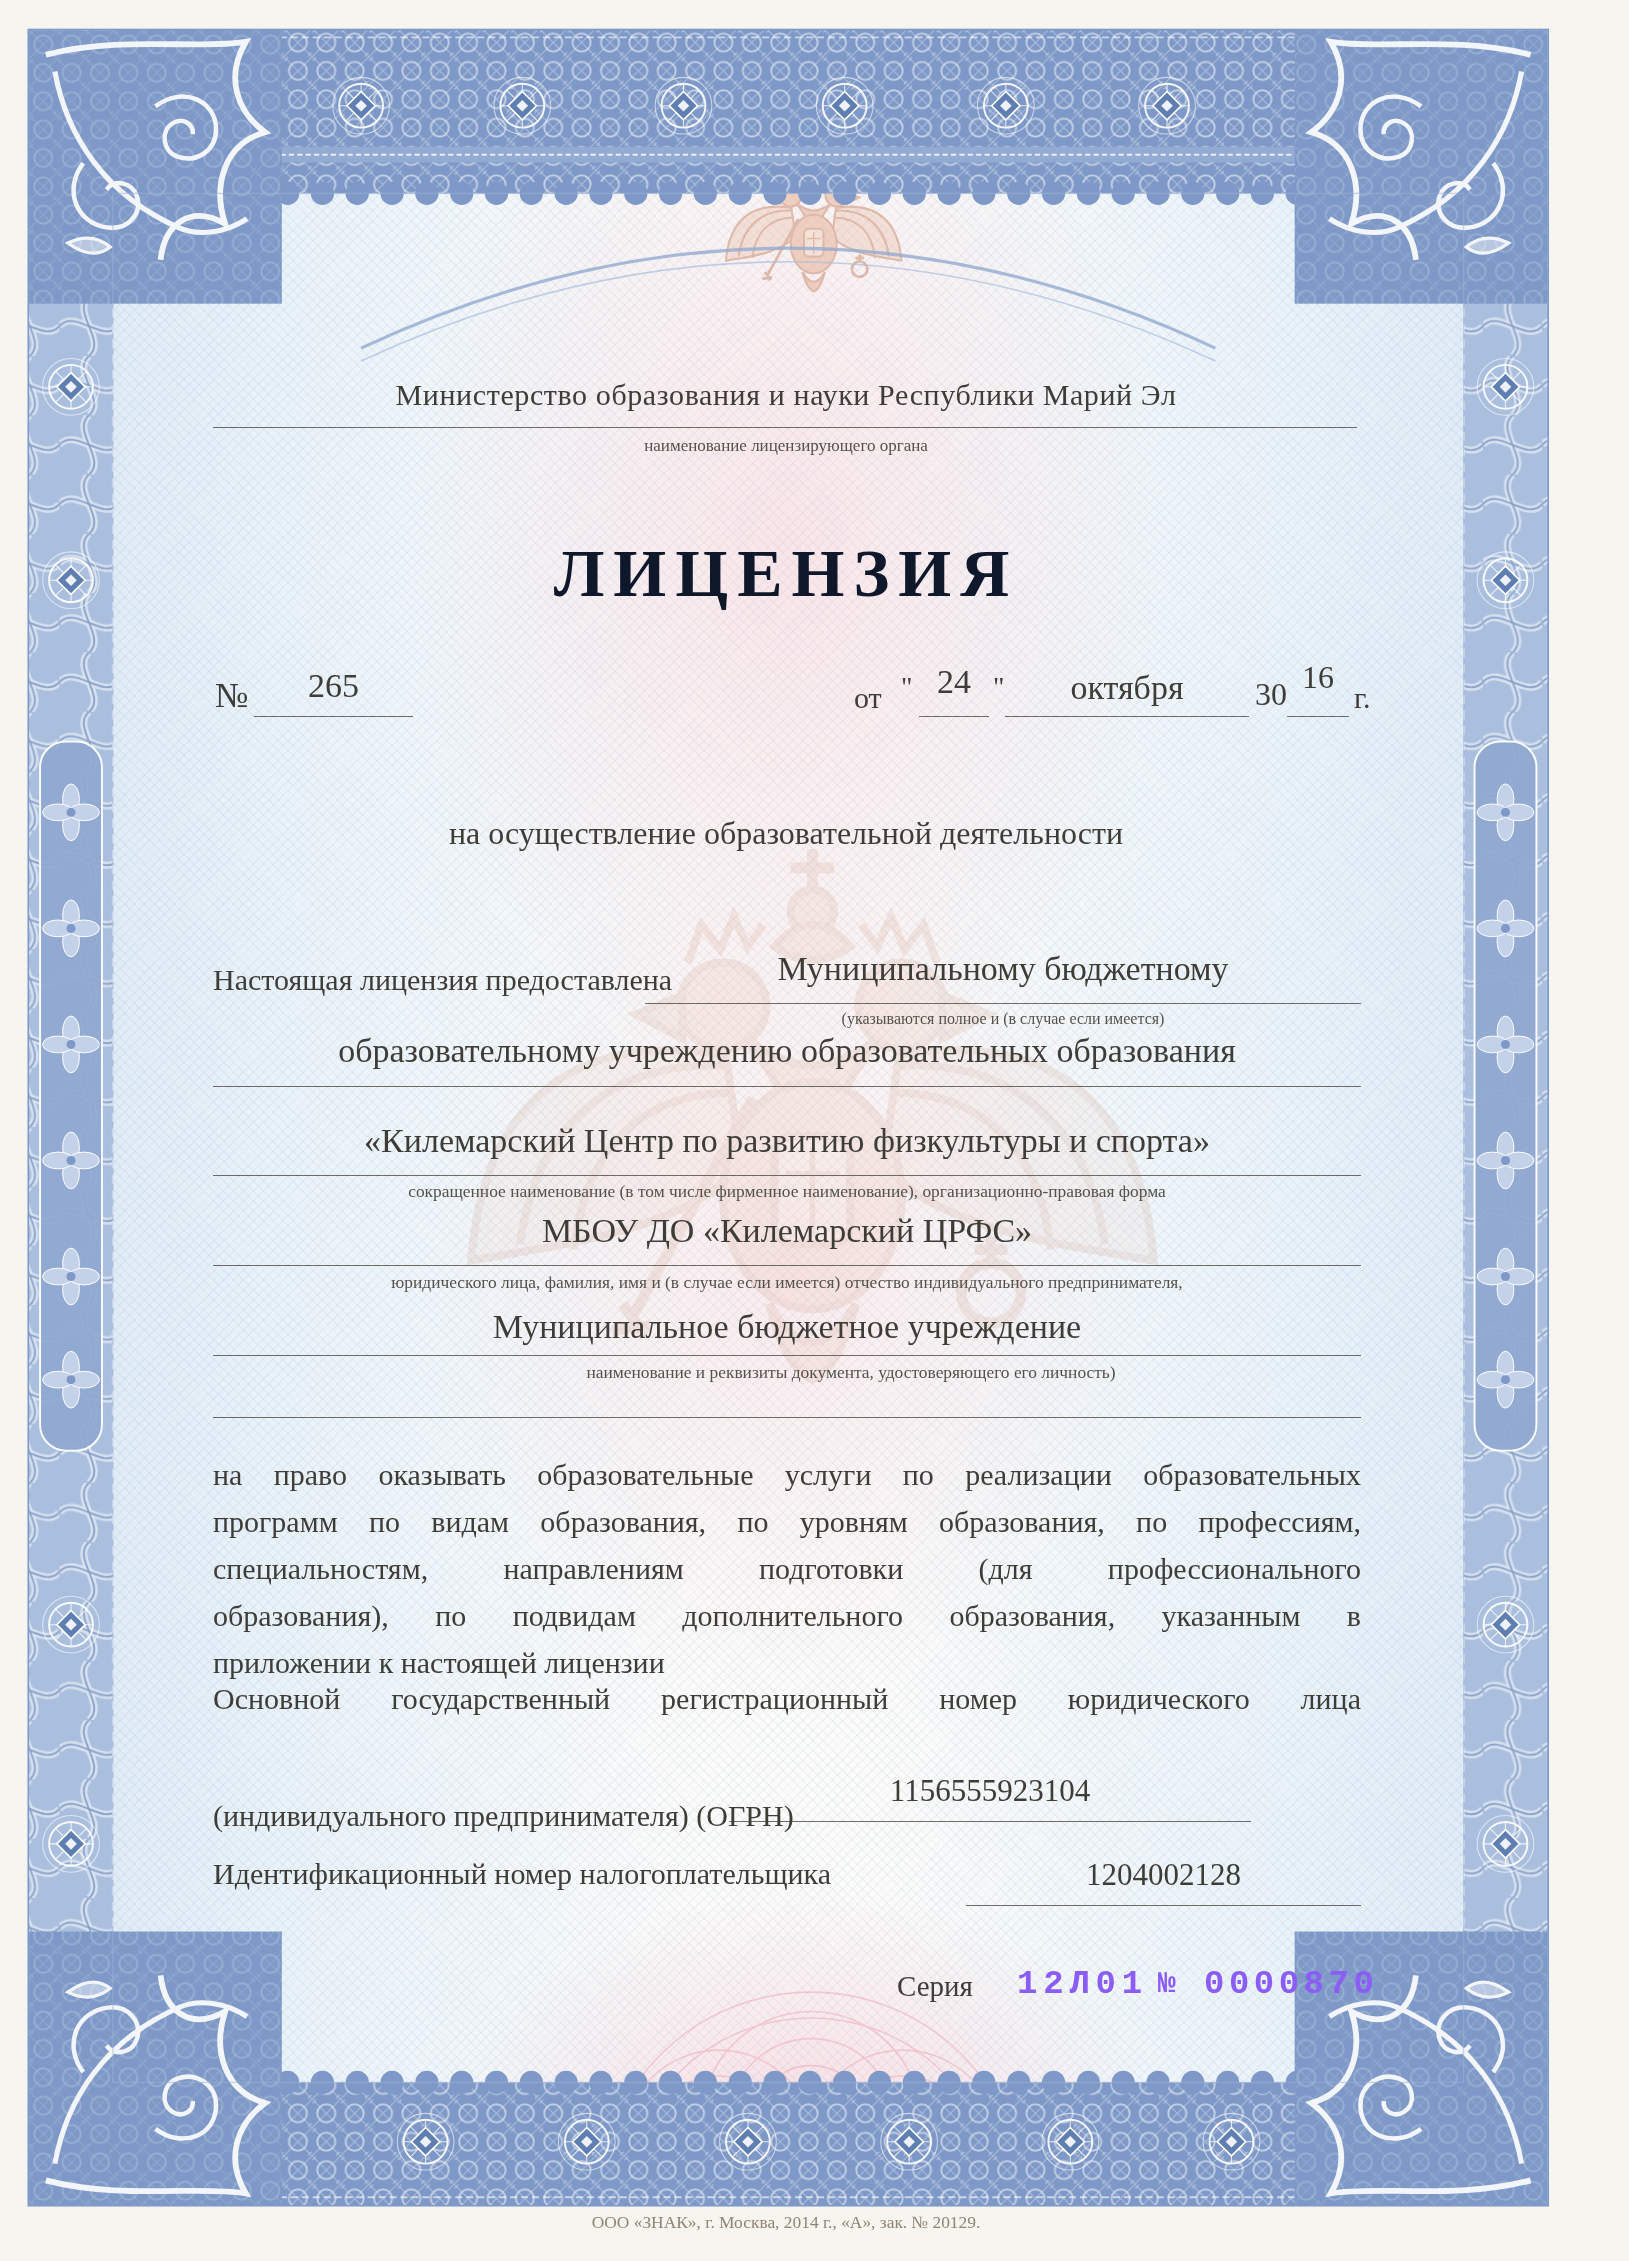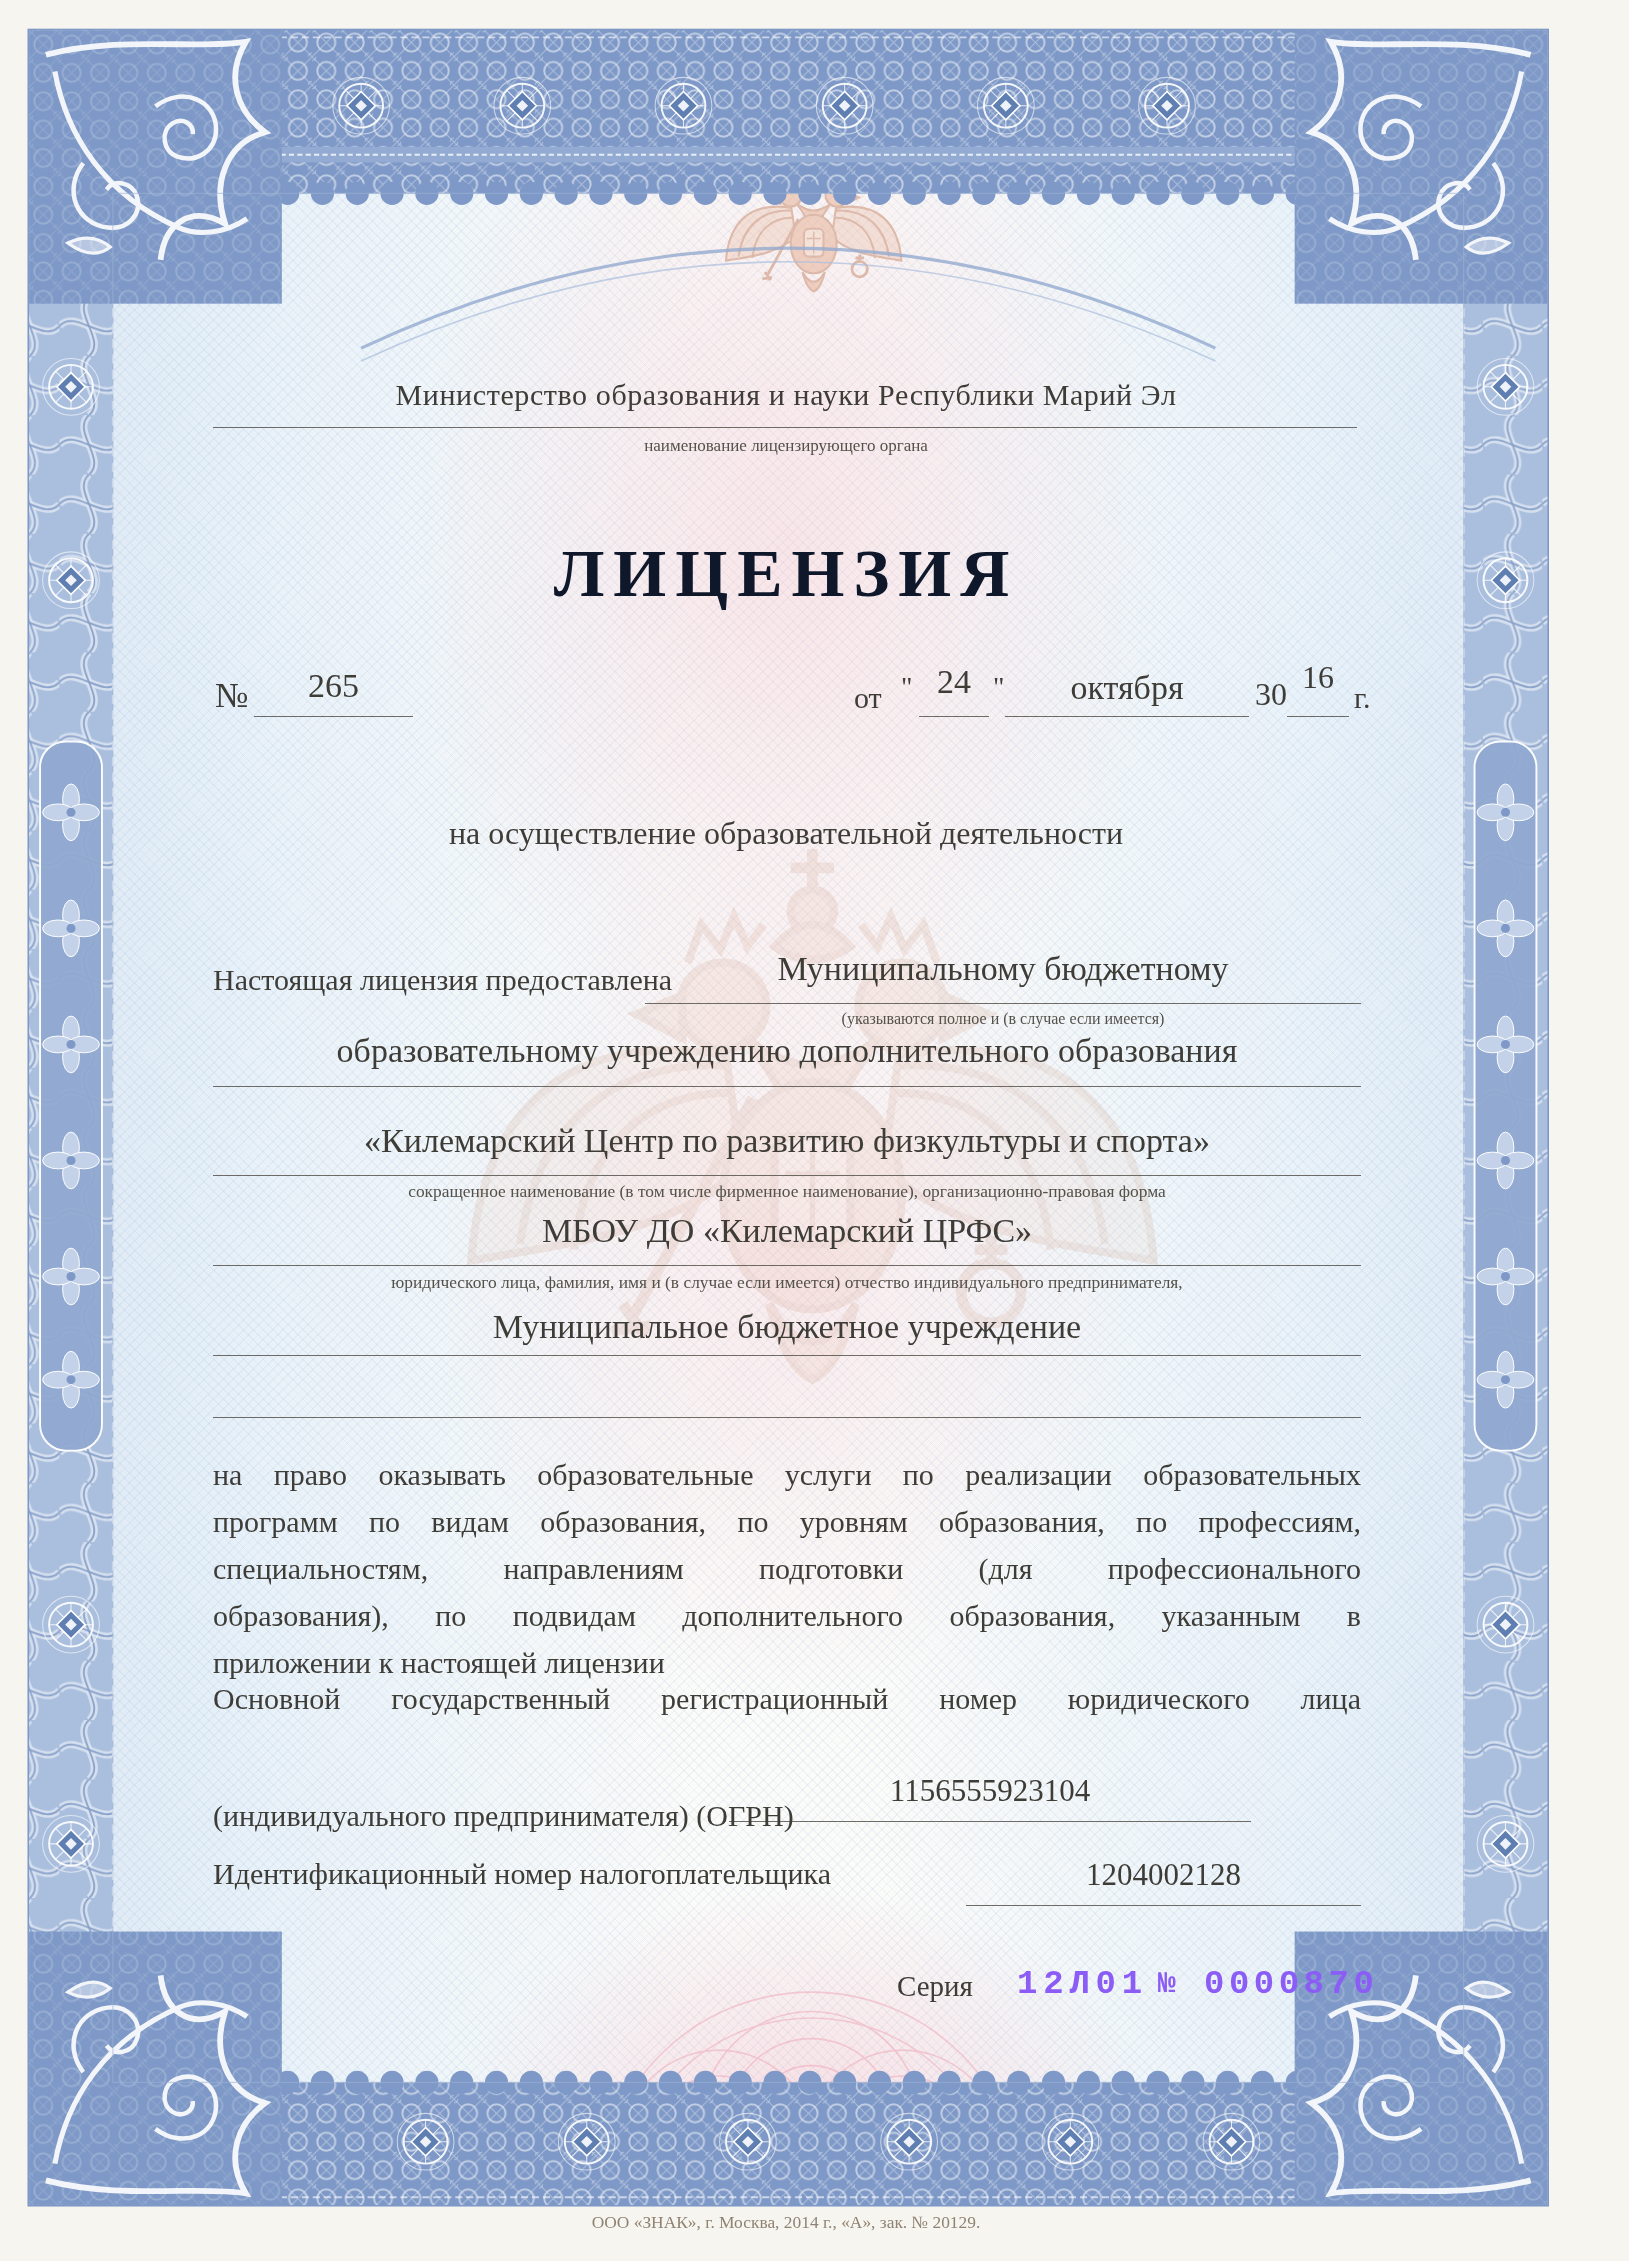--- a/index.html
+++ b/index.html
@@ -304,33 +304,34 @@
 <div class="u" style="left:1287px;top:716px;width:62px;"></div>
 <div class="t lbl" style="left:1354px;top:681px;">г.</div>
 
 <div class="t ctr" style="left:193px;top:816px;width:1186px;font-size:32px;">на осуществление образовательной деятельности</div>
 
 <div class="t lbl" style="left:213px;top:963px;">Настоящая лицензия предоставлена</div>
 <div class="t ctr val" style="left:645px;top:950px;width:716px;">Муниципальному бюджетному</div>
 <div class="u" style="left:645px;top:1003px;width:716px;"></div>
 <div class="cap" style="left:645px;top:1010px;width:716px;font-size:16px;">(указываются полное и (в случае если имеется)</div>
 
-<div class="t ctr val" style="left:213px;top:1032px;width:1148px;">образовательному учреждению дополнительного образования</div>
+<div class="t ctr val" style="left:213px;top:1032px;width:1148px;">образовательному учреждению образовательных образования</div>
 <div class="u" style="left:213px;top:1086px;width:1148px;"></div>
 
 <div class="t ctr val" style="left:213px;top:1122px;width:1148px;">«Килемарский Центр по развитию физкультуры и спорта»</div>
 <div class="u" style="left:213px;top:1175px;width:1148px;"></div>
 <div class="cap" style="left:213px;top:1181px;width:1148px;font-size:17.4px;">сокращенное наименование (в том числе фирменное наименование), организационно-правовая форма</div>
 
 <div class="t ctr val" style="left:213px;top:1212px;width:1148px;">МБОУ ДО «Килемарский ЦРФС»</div>
 <div class="u" style="left:213px;top:1265px;width:1148px;"></div>
 <div class="cap" style="left:213px;top:1272px;width:1148px;font-size:17.4px;">юридического лица, фамилия, имя и (в случае если имеется) отчество индивидуального предпринимателя,</div>
 
 <div class="t ctr val" style="left:213px;top:1302px;width:1148px;margin-top:6px;">Муниципальное бюджетное учреждение</div>
 <div class="u" style="left:213px;top:1355px;width:1148px;"></div>
+<div class="cap" style="left:277px;top:1362px;width:1148px;font-size:17.4px;">наименование и реквизиты документа, удостоверяющего его личность)</div>
 
 <div class="u" style="left:213px;top:1417px;width:1148px;"></div>
 
 <div style="position:absolute;left:213px;top:1458px;width:1148px;z-index:5;">
   <div class="parline just">на право оказывать образовательные услуги по реализации образовательных</div>
   <div class="parline just">программ по видам образования, по уровням образования, по профессиям,</div>
   <div class="parline just">специальностям, направлениям подготовки (для профессионального</div>
   <div class="parline just">образования), по подвидам дополнительного образования, указанным в</div>
   <div class="parline">приложении к настоящей лицензии</div>
 </div>

